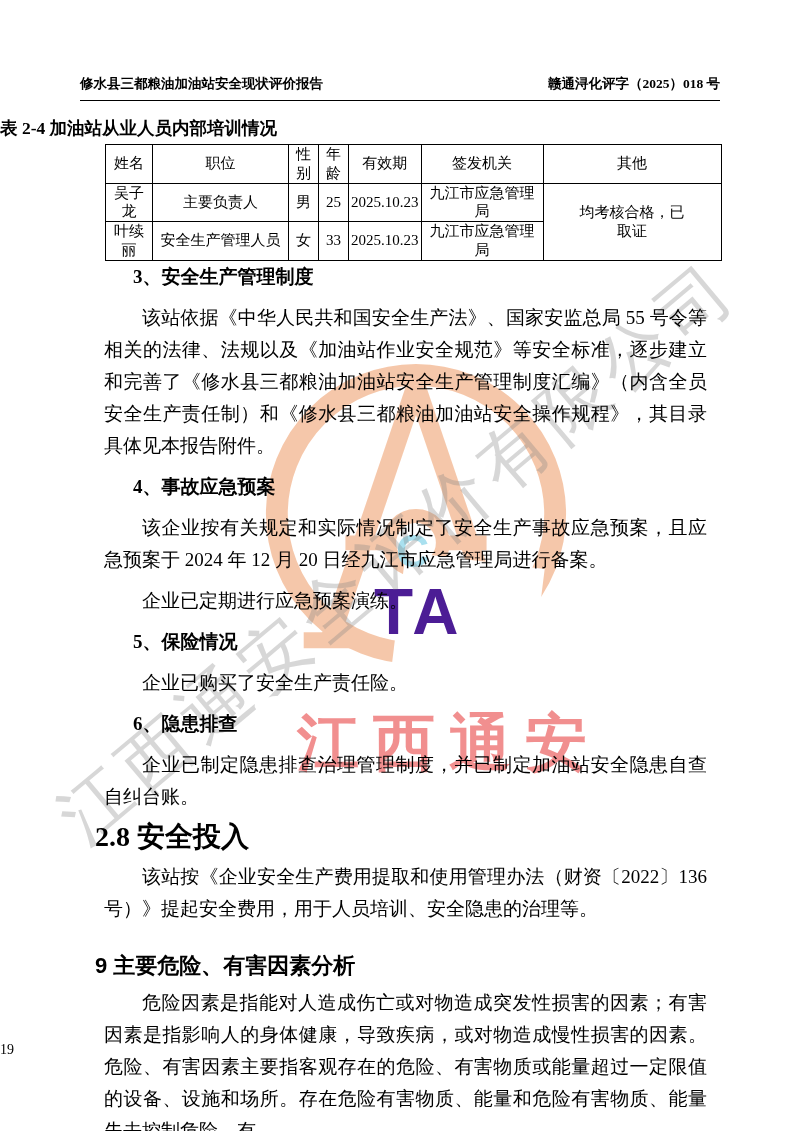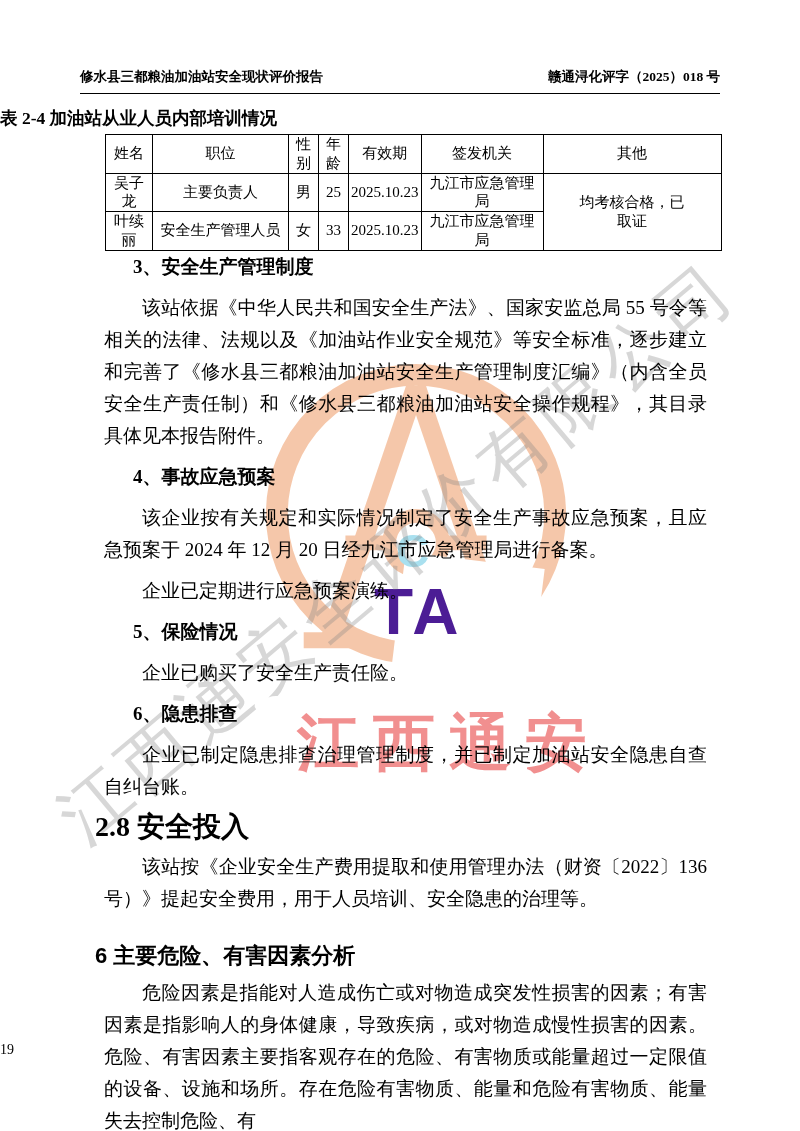--- a/index.html
+++ b/index.html
@@ -20,21 +20,21 @@
     color:rgba(130,130,130,0.32);transform:rotate(-40deg);transform-origin:center;
   }
   .wm-red{
     position:absolute;left:297px;top:712px;
     font-family:"Liberation Sans","DejaVu Sans",sans-serif;font-weight:bold;
     font-size:62px;line-height:1;letter-spacing:14px;color:rgba(238,118,118,0.82);white-space:nowrap;
   }
   
   .content{position:relative;z-index:1;}
   .doc-header{
-    margin:8px 80px;padding-top:60px;padding-bottom:7px;
+    margin:15px 80px;padding-top:60px;padding-bottom:7px;
     display:flex;justify-content:space-between;align-items:flex-end;
     font-size:13.5px;font-weight:bold;border-bottom:1.5px solid #000;
   }
   .table-title{margin-top:12px;text-align:left;font-size:17.5px;font-weight:bold;}
   table.training{border-collapse:collapse;margin:4px 0 0 105px;font-size:15px;text-align:center;line-height:1.25;table-layout:fixed;}
   table.training th,table.training td{border:1px solid #000;height:22px;padding:0 2px;font-weight:normal;overflow:hidden;}
   td.other-cell{white-space:pre-line;}
   .body{margin:0 84px 0 95px;font-size:19px;line-height:32px;text-align:justify;}
   .body h3{font-size:19px;font-weight:bold;margin:0;text-indent:2em;line-height:32px;}
   .body p{margin:9px;text-indent:2em;}
@@ -128,21 +128,21 @@
       <p>该站依据《中华人民共和国安全生产法》、国家安监总局 55 号令等相关的法律、法规以及《加油站作业安全规范》等安全标准，逐步建立和完善了《修水县三都粮油加油站安全生产管理制度汇编》（内含全员安全生产责任制）和《修水县三都粮油加油站安全操作规程》，其目录具体见本报告附件。</p>
       <h3>4、事故应急预案</h3>
       <p>该企业按有关规定和实际情况制定了安全生产事故应急预案，且应急预案于 2024 年 12 月 20 日经九江市应急管理局进行备案。</p>
       <p>企业已定期进行应急预案演练。</p>
       <h3>5、保险情况</h3>
       <p>企业已购买了安全生产责任险。</p>
       <h3>6、隐患排查</h3>
       <p>企业已制定隐患排查治理管理制度，并已制定加油站安全隐患自查自纠台账。</p>
       <h2>2.8 安全投入</h2>
       <p>该站按《企业安全生产费用提取和使用管理办法（财资〔2022〕136 号）》提起安全费用，用于人员培训、安全隐患的治理等。</p>
-      <h1>6 主要危险、有害因素分析</h1>
+      <h1>9 主要危险、有害因素分析</h1>
       <p class="chap-par">危险因素是指能对人造成伤亡或对物造成突发性损害的因素；有害因素是指影响人的身体健康，导致疾病，或对物造成慢性损害的因素。危险、有害因素主要指客观存在的危险、有害物质或能量超过一定限值的设备、设施和场所。存在危险有害物质、能量和危险有害物质、能量失去控制危险、有</p>
     </div>
 
   </div>
 
   <div class="page-footer">19</div>
 
 </div>
 
 </body></html>

